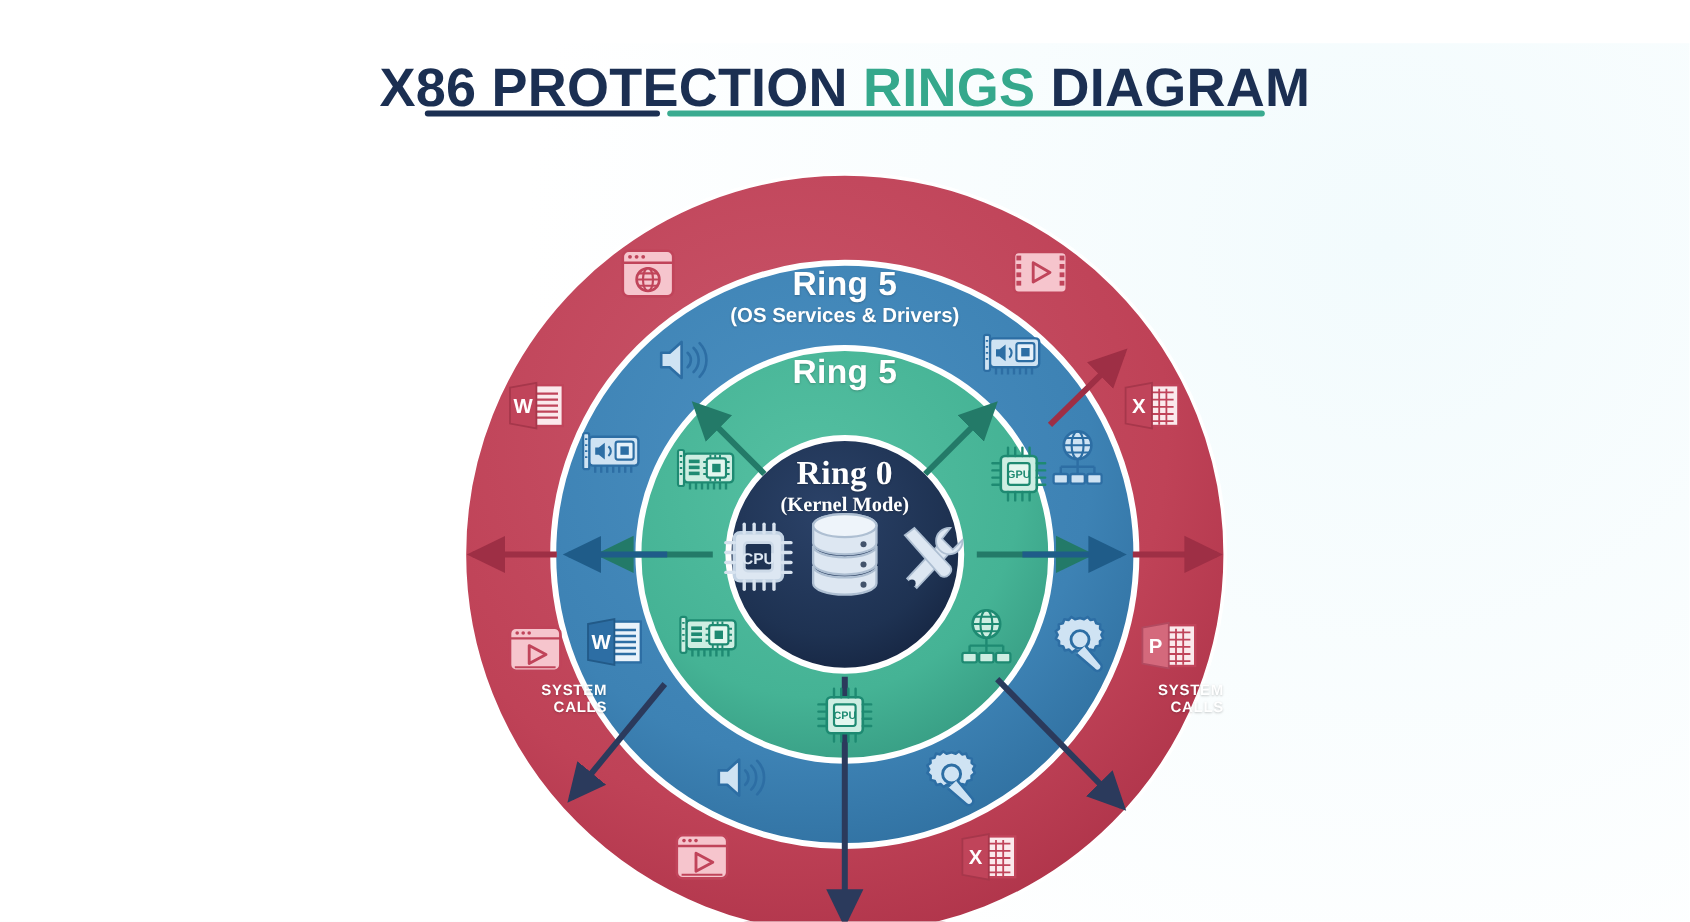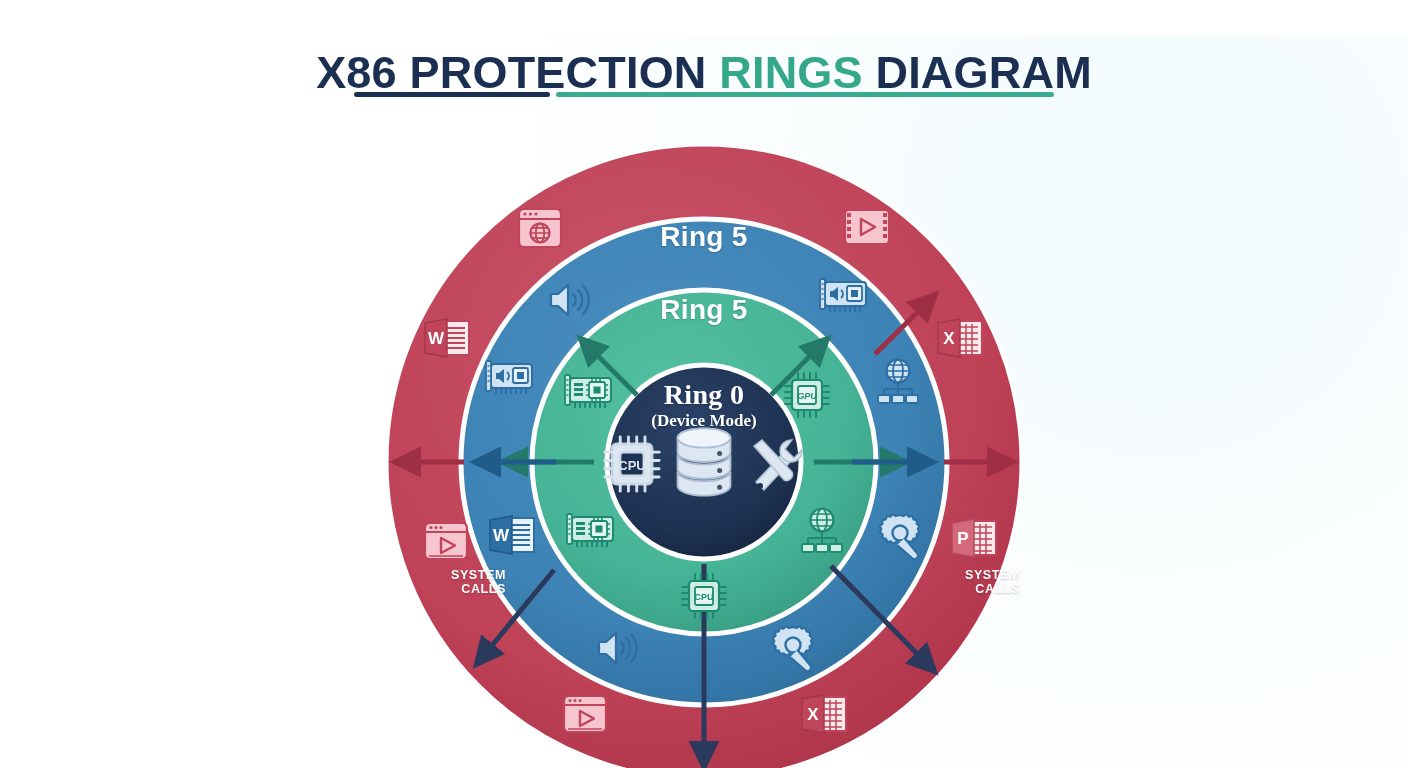--- a/index.html
+++ b/index.html
@@ -229,27 +229,28 @@
       <g transform="translate(392,332)">
         <path d="M-20,18 L8,-12 L16,-4 L-12,26 Z" fill="#dde7f2" stroke="#aebfd2" stroke-width="1.5" transform="rotate(0)"></path>
         <path d="M-22,-18 l8,-6 l30,32 a6,6 0 0 1 -8,8 z" fill="#dde7f2" stroke="#aebfd2" stroke-width="1.5"></path>
         <path d="M16,-24 a11,11 0 1 0 10,10 l-8,8 l-9,-9 z" fill="#dde7f2" stroke="#aebfd2" stroke-width="1.5"></path>
         <circle cx="-16" cy="22" r="3" fill="#1e3252"></circle>
       </g>
     </svg>
 
     <div class="ring-label" style="top:90px;">
       <div class="ring-title">Ring 5</div>
+      <div class="ring-sub">(OS Services &amp; Drivers)</div>
     </div>
     <div class="ring-label" style="top:163px;">
       <div class="ring-title">Ring 5</div>
     </div>
     <div class="ring-label" style="top:248px;font-family:Liberation Serif, serif;">
       <div class="ring-title">Ring 0</div>
-      <div class="ring-sub">(Device Mode)</div>
+      <div class="ring-sub">(Kernel Mode)</div>
     </div>
 
     <div class="syscall-label" style="left:2px; top:436px;">
       <div>SYSTEM</div>
       <div>CALLS</div>
     </div>
     <div class="syscall-label" style="left:516px; top:436px;">
       <div>SYSTEM</div>
       <div>CALLS</div>
     </div>
@@ -491,21 +492,21 @@
         <rect x="32.5" y="14.5" width="7" height="7" fill="#1e8a72"></rect>
         <g stroke="#1e8a72" stroke-width="1.6">
             <path d="M31 7 V10 M35 7 V10 M39 7 V10 M31 26 V29 M35 26 V29 M39 26 V29 M25 13 H28 M25 18 H28 M25 23 H28 M44 13 H47 M44 18 H47 M44 23 H47"></path>
           </g>
         <g stroke="#1e8a72" stroke-width="2">
             <path d="M14 30 V36 M19 30 V36 M24 30 V36 M29 30 V36 M34 30 V36 M39 30 V36 M44 30 V36"></path>
           </g>
       </svg>
     </div>
 
-    <div class="icon-slot" style="left:423px; top:263px;font-style:italic;">
+    <div class="icon-slot" style="left:465px; top:263px;">
       <svg width="52" height="52" viewBox="0 0 52 52">
         <rect x="11" y="11" width="30" height="30" rx="3.5" fill="#cdeee2" stroke="#1e8a72" stroke-width="2.2"></rect>
         <rect x="17" y="17" width="18" height="18" rx="2" fill="#e3f7ef" stroke="#1e8a72" stroke-width="1.8"></rect>
         <g stroke="#1e8a72" stroke-width="2" stroke-linecap="round">
           <path d="M17 4 V11 M23 4 V11 M29 4 V11 M35 4 V11"></path>
           <path d="M17 41 V48 M23 41 V48 M29 41 V48 M35 41 V48"></path>
           <path d="M4 17 H11 M4 23 H11 M4 29 H11 M4 35 H11"></path>
           <path d="M41 17 H48 M41 23 H48 M41 29 H48 M41 35 H48"></path>
         </g>
         <text x="26" y="29.5" font-family="Liberation Sans, sans-serif" font-size="9" font-weight="700" fill="#1e8a72" text-anchor="middle">GPU</text>

